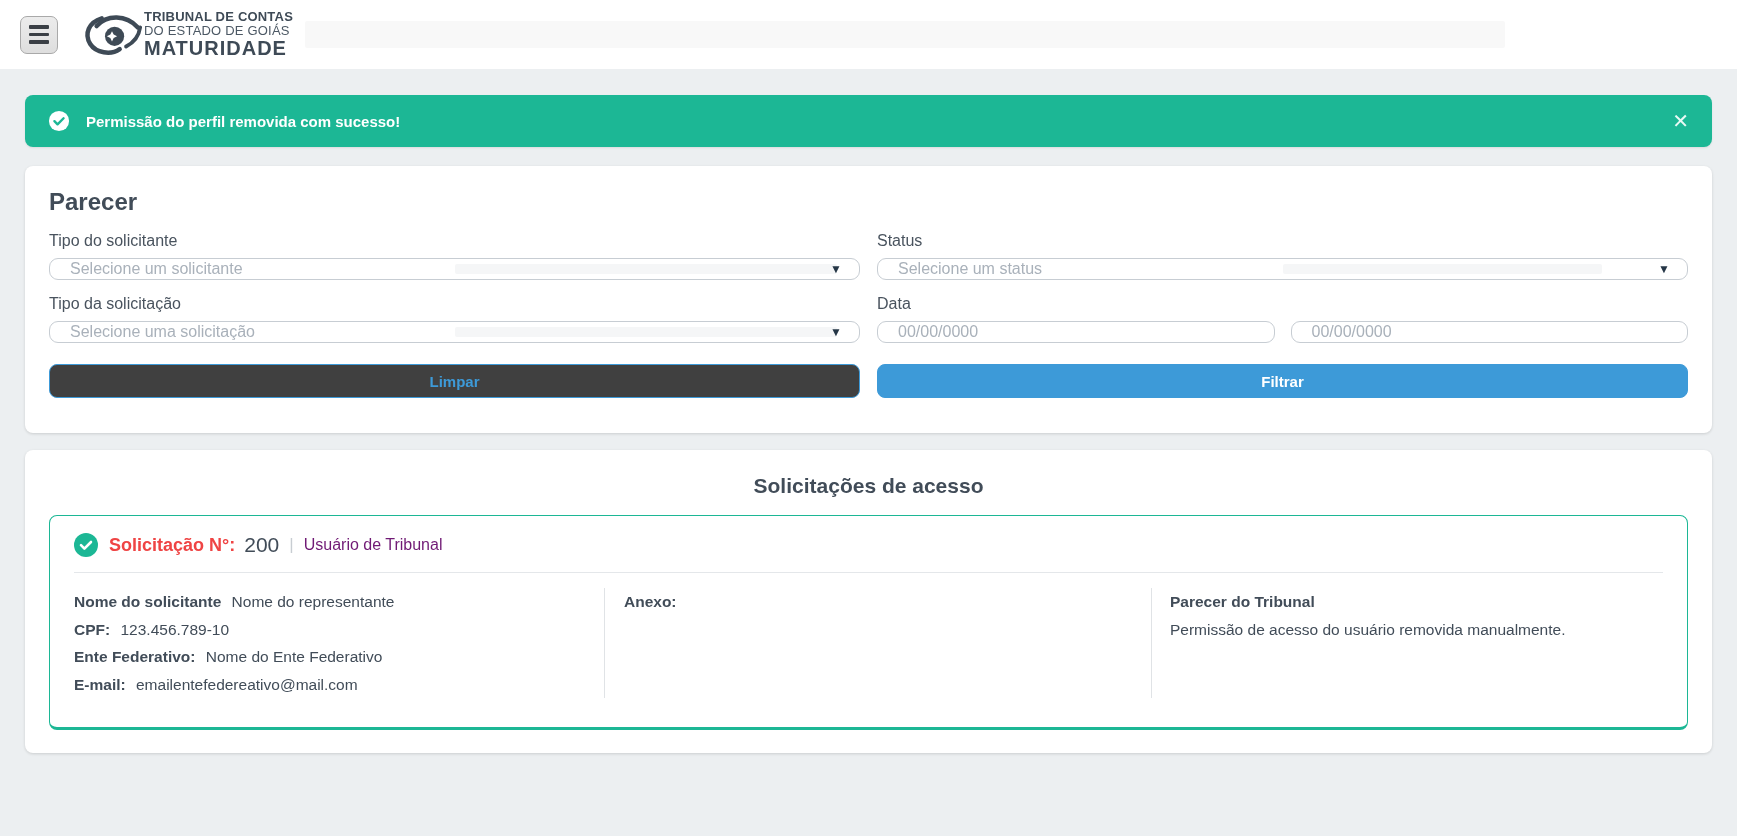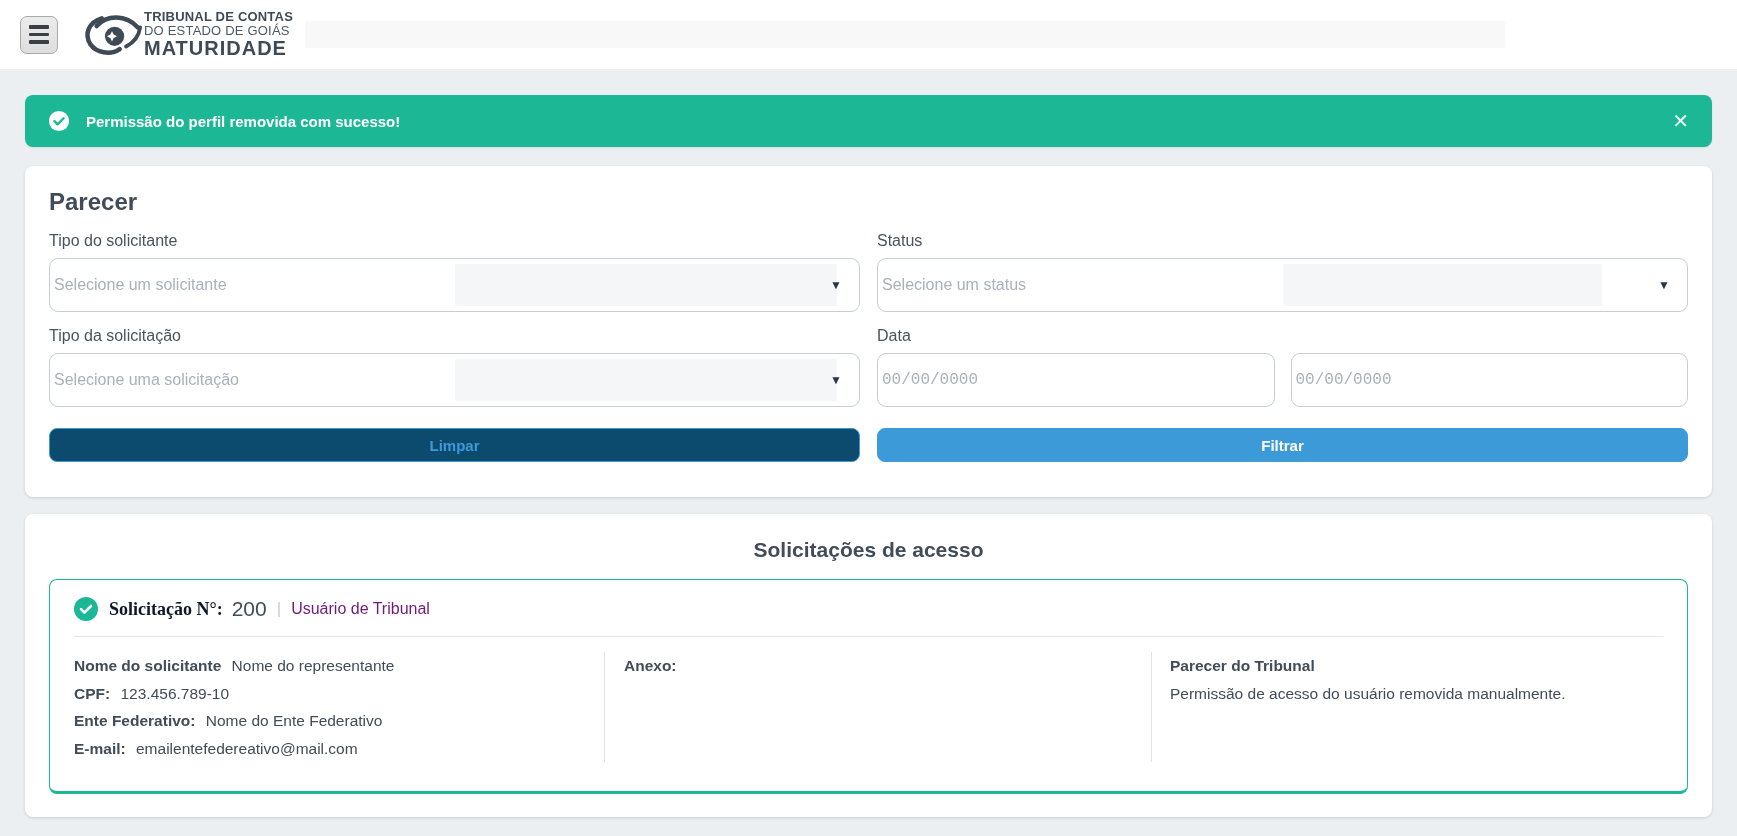--- a/index.html
+++ b/index.html
@@ -57,62 +57,62 @@
   }
   .card-filters { margin-top:19px; padding:22px 24px 35px; }
   .filters-title { font-size:24px; font-weight:600; color:#414c58; }
   .filter-grid {
     display:grid; grid-template-columns:1fr 1fr;
     column-gap:17px; row-gap:0; margin-top:16px;
   }
   .field { margin-bottom:15px; }
   .field-label { display:block; font-size:16px; color:#49535e; margin-bottom:8px; }
   .select-box, .text-input {
-    position:relative; height:54px; width:100%;
+    position:relative; height:22px; width:100%;
     border:1px solid #c7cdd3; border-radius:9px;
     background:#fff; display:flex; align-items:center;
-    padding:0 4px; font-size:16px; color:#a9b1ba;
+    padding:0 20px; font-size:16px; color:#a9b1ba;
   }
   .select-box { cursor:pointer; }
   .select-ghost {
     position:absolute; top:5px; bottom:5px;
     background:#f5f6f7; border-radius:2px;
   }
   .ghost-a { left:50%; right:22px; }
   .ghost-b { left:50%; right:85px; }
   .select-arrow {
     position:absolute; right:17px; top:50%; transform:translateY(-50%);
     font-size:12px; color:#253646; line-height:1;
   }
   .date-row { display:flex; gap:16px; }
   .text-input { color:#a9b1ba; }
   .text-input input {
     border:none; outline:none; width:100%; font-size:16px;
-    font-family:Liberation Mono, monospace; background:transparent;
+    font-family:Liberation Sans, sans-serif; background:transparent;
   }
   .text-input input::placeholder { color:#a9b1ba; }
   .btn-row { display:grid; grid-template-columns:1fr 1fr; column-gap:17px; margin-top:6px; }
   .btn {
     height:34px; border-radius:8px; font-size:15px; font-weight:bold;
     display:flex; align-items:center; justify-content:center; cursor:pointer;
     font-family:"Liberation Sans", sans-serif;
   }
-  .btn-outline { background:#0c4a6e; border:1px solid #3d9ad8; color:#3d9ad8; }
+  .btn-outline { background:#404040; border:1px solid #3d9ad8; color:#3d9ad8; }
   .btn-solid { background:#3d9ad8; border:1px solid #3d9ad8; color:#ffffff; }
   
   .card-requests { margin-top:17px; padding:24px 24px 23px; }
   .section-title { text-align:center; font-size:21px; font-weight:600; color:#414c58; }
   .request-card {
     margin-top:17px;
     border:1px solid #1cb795; border-bottom-width:3px;
     border-radius:8px; padding:0 24px;
   }
   .request-header { display:flex; align-items:center; padding:17px 0 15px; }
   .req-check { width:24px; height:24px; flex:0 0 auto; }
-  .req-title { margin-left:11px; font-size:18px; font-weight:bold; color:#0f172a;font-family:Liberation Serif, serif; }
+  .req-title { margin-left:11px; font-size:18px; font-weight:bold; color:#ef4444; }
   .req-number { margin-left:9px; font-size:21px; font-weight:normal; color:#414c58; }
   .req-sep { margin:0 10px; color:#c8cdd2; font-size:17px; font-weight:300; }
   .req-profile { font-size:16px; color:#701a75; }
   .request-divider { border:none; border-top:1px solid #e4e7ea; }
   .request-body { display:flex; padding:15px 0 29px; }
   .req-col { font-size:15.5px; line-height:27.5px; color:#414c58; }
   .col-left { flex:0 0 530px; }
   .col-mid {
     flex:0 0 548px; padding-left:19px;
     border-left:1px solid #e0e3e6; border-right:1px solid #e0e3e6;

